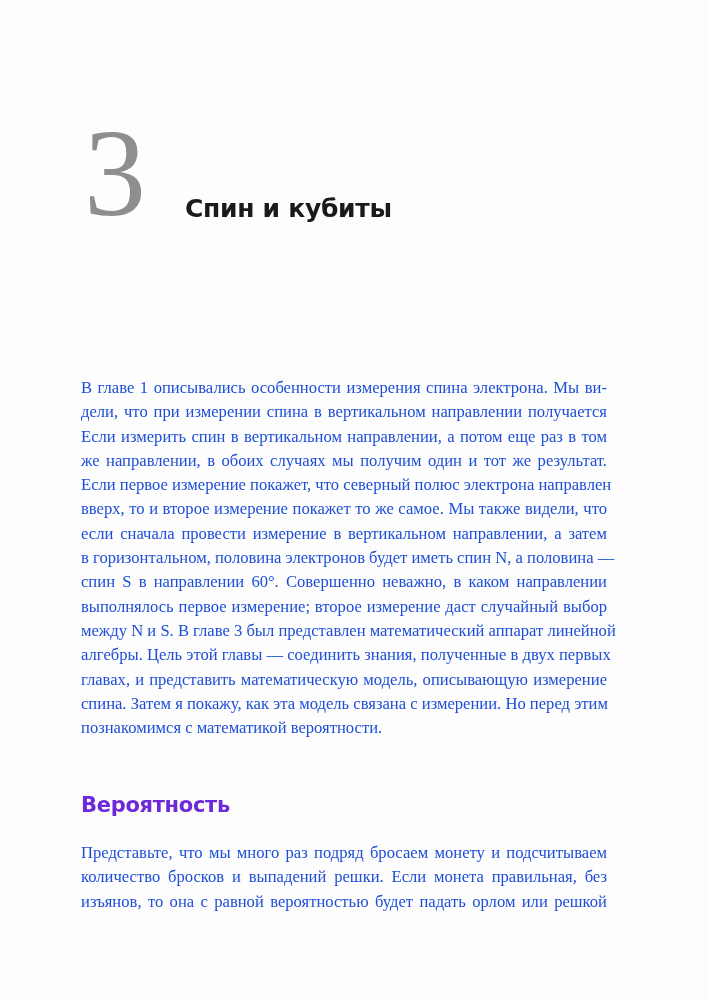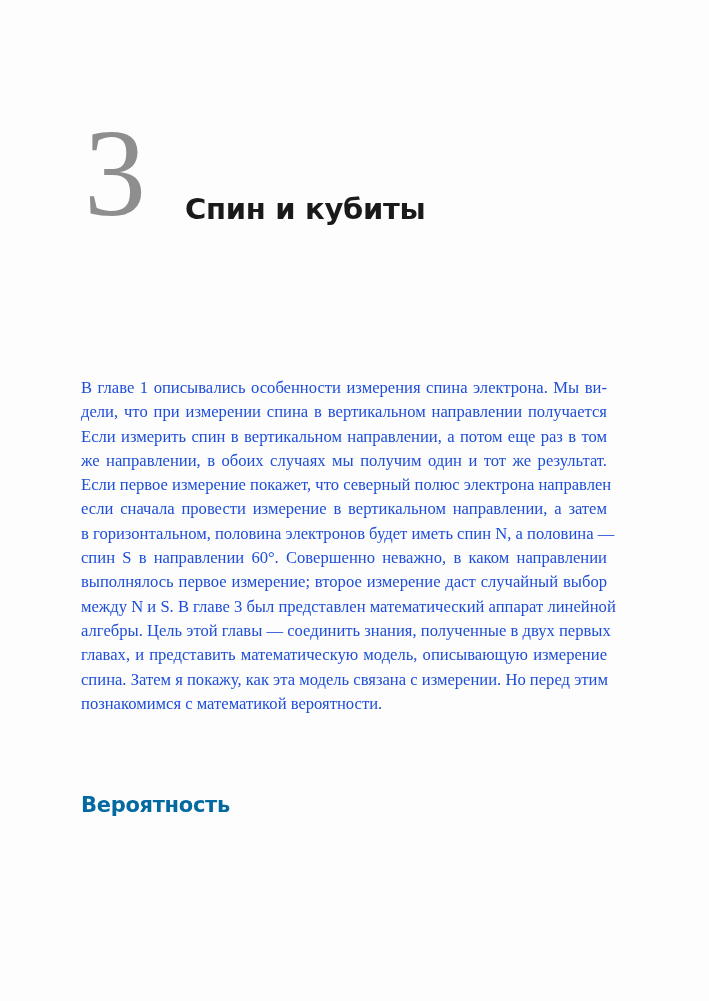--- a/index.html
+++ b/index.html
@@ -29,21 +29,21 @@
       line-height: 124px;
       color: #8e8e8e;
       letter-spacing: 0;
     }
     .chapter-title {
       position: absolute;
       left: 185px;
       top: 193px;
       font-family: "DejaVu Sans", "Liberation Sans", sans-serif;
       font-weight: bold;
-      font-size: 29px;
+      font-size: 25px;
       line-height: 32px;
       color: #1a1a1a;
       letter-spacing: -0.3px;
     }
     .body-text {
       position: absolute;
       left: 81px;
       width: 526px;
       font-family: "Liberation Serif", "DejaVu Serif", serif;
       font-size: 16.6px;
@@ -64,46 +64,52 @@
     }
     .intro { top: 376px; }
     .section-heading {
       position: absolute;
       left: 81px;
       top: 790px;
       font-family: "DejaVu Sans", "Liberation Sans", sans-serif;
       font-weight: bold;
       font-size: 21px;
       line-height: 30px;
-      color: #0369a1;
+      color: #6d28d9;
       letter-spacing: -0.3px;
     }
     .section-para { top: 841px; }
   </style>
 </head>
 <body>
 
 <div class="page">
 
   <div class="chapter-number">3</div>
   <div class="chapter-title">Спин и кубиты</div>
 
   <div class="body-text intro">
     <span class="line">В главе 1 описывались особенности измерения спина электрона. Мы ви-</span>
     <span class="line">дели, что при измерении спина в вертикальном направлении получается</span>
     <span class="line">Если измерить спин в вертикальном направлении, а потом еще раз в том</span>
     <span class="line">же направлении, в обоих случаях мы получим один и тот же результат.</span>
     <span class="line">Если первое измерение покажет, что северный полюс электрона направлен</span>
+    <span class="line">вверх, то и второе измерение покажет то же самое. Мы также видели, что</span>
     <span class="line">если сначала провести измерение в вертикальном направлении, а затем</span>
     <span class="line">в горизонтальном, половина электронов будет иметь спин N, а половина —</span>
     <span class="line">спин S в направлении 60°. Совершенно неважно, в каком направлении</span>
     <span class="line">выполнялось первое измерение; второе измерение даст случайный выбор</span>
     <span class="line">между N и S. В главе 3 был представлен математический аппарат линейной</span>
     <span class="line">алгебры. Цель этой главы — соединить знания, полученные в двух первых</span>
     <span class="line">главах, и представить математическую модель, описывающую измерение</span>
     <span class="line">спина. Затем я покажу, как эта модель связана с измерении. Но перед этим</span>
     <span class="line last">познакомимся с математикой вероятности.</span>
   </div>
 
   <div class="section-heading">Вероятность</div>
 
+  <div class="body-text section-para">
+    <span class="line">Представьте, что мы много раз подряд бросаем монету и подсчитываем</span>
+    <span class="line">количество бросков и выпадений решки. Если монета правильная, без</span>
+    <span class="line">изъянов, то она с равной вероятностью будет падать орлом или решкой</span>
+  </div>
 
 </div>
 
 </body></html>

